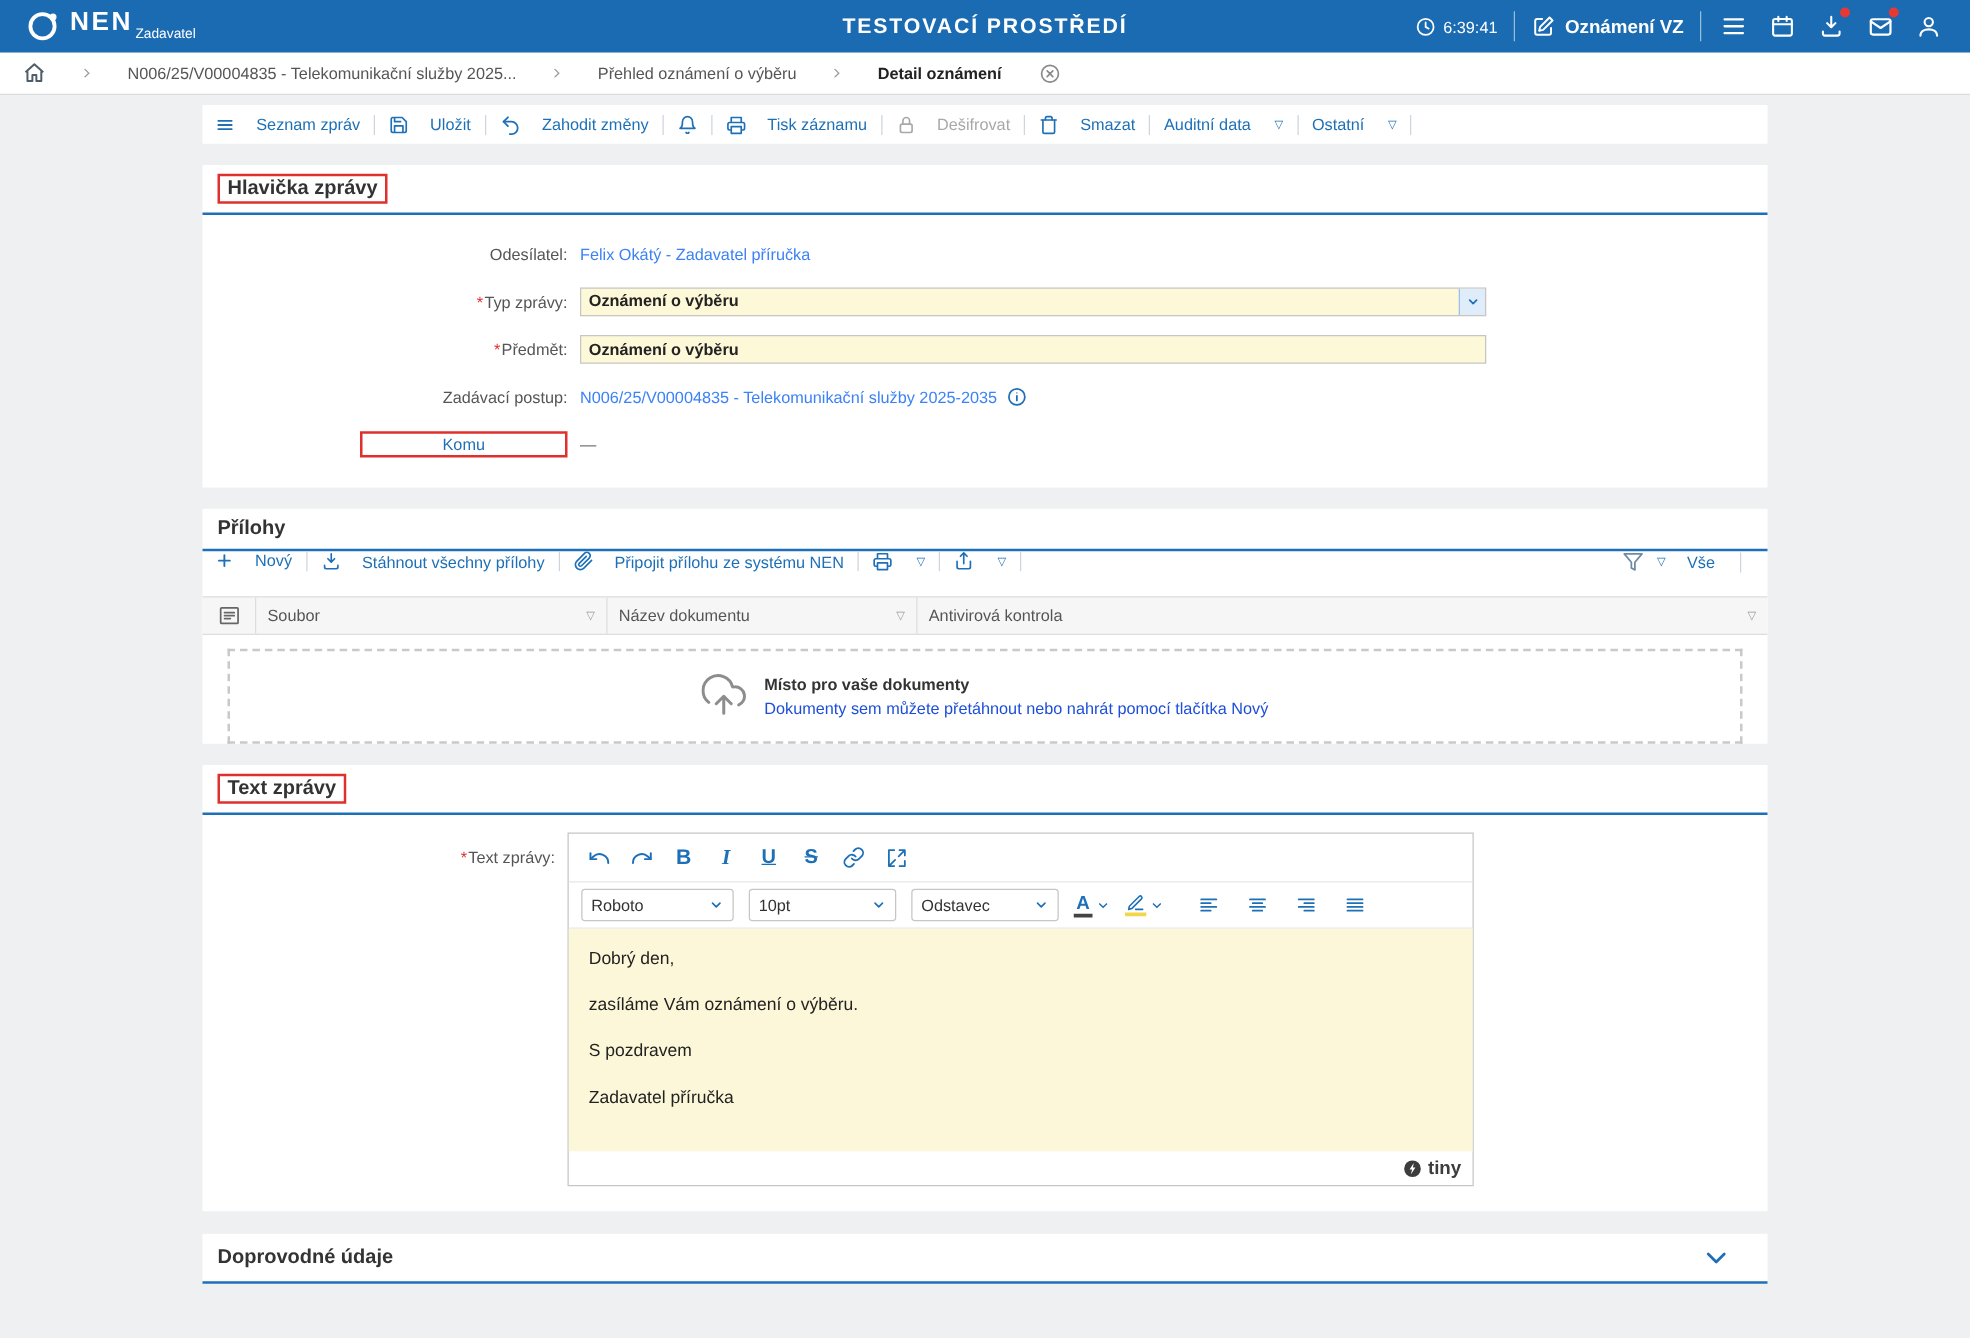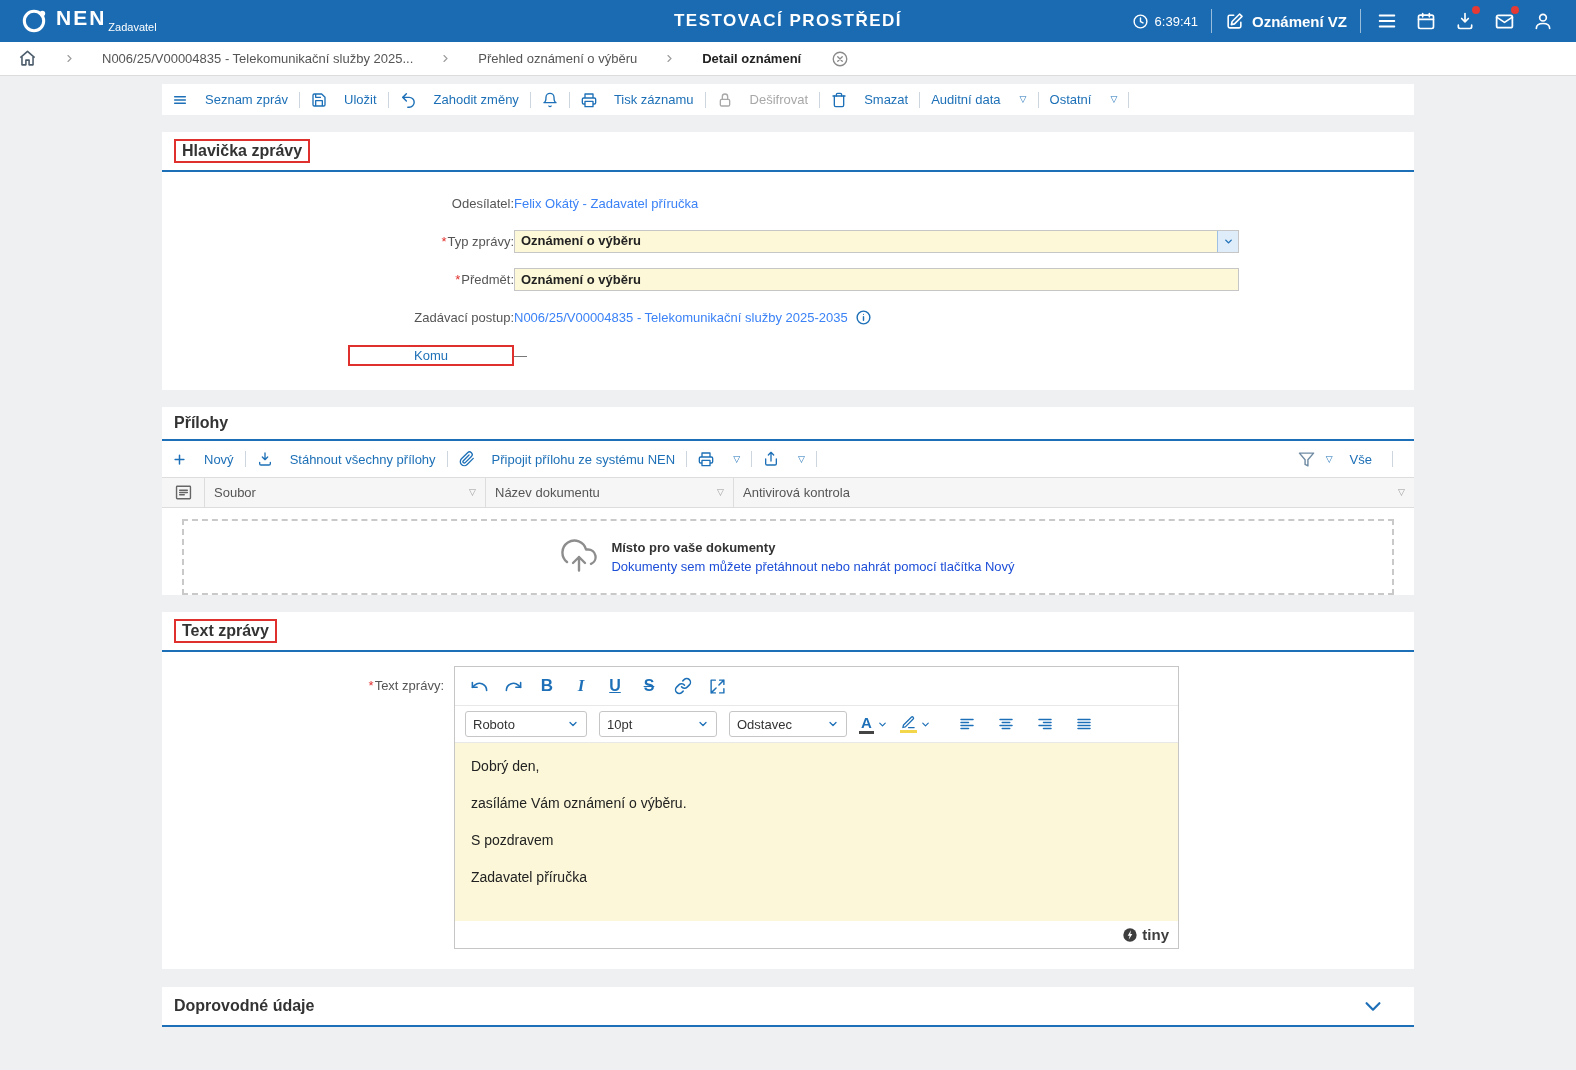--- a/index.html
+++ b/index.html
@@ -43,33 +43,33 @@
 
 
 .card{background:#fff;margin-top:17px}
 .card-header{display:flex;align-items:center;padding:7px 12px;border-bottom:2px solid #1d70b7;min-height:33px}
 .card-title{font-size:16px;font-weight:bold;color:#333}
 .red-box{border:2px solid #e0302e;padding:1px 6px;display:inline-block}
 
 
 .form{padding:12px 0 16px}
 .form-row{display:flex;align-items:center;min-height:38px}
-.form-label{width:352px;text-align:right;color:#555;white-space:nowrap;flex-shrink:0}
+.form-label{width:302px;text-align:right;color:#555;padding-right:10px;white-space:nowrap;flex-shrink:0}
 .req{color:#e0302e;margin-right:1px}
 .form-value{font-weight:normal;color:#3b82f6;display:flex;align-items:center;gap:7px}
 .combobox{width:725px;height:23px;background:#fdf8d8;border:1px solid #c6c6c6;display:flex;align-items:stretch}
 .cb-text{flex:1;padding:2px 6px;font-weight:bold;color:#222;overflow:hidden;white-space:nowrap}
 .cb-btn{width:21px;background:#dfecfa;border-left:1px solid #9fc0e2;color:#1d70b7;display:flex;align-items:center;justify-content:center}
 .field-input{width:725px;height:23px;background:#fdf8d8;border:1px solid #c6c6c6;font-weight:bold;padding:0 6px;font-family:inherit;font-size:13px;color:#222}
 .komu-box{border:2px solid #e0302e;width:166px;text-align:center;color:#1d70b7;padding:1px 0;display:inline-block}
 .dash-val{color:#666;font-weight:normal}
 .info-i{color:#1d70b7;display:flex}
 
 
-.att-toolbar{display:flex;align-items:center;height:36px;padding:0 10px;color:#1d70b7}
+.att-toolbar{display:flex;align-items:flex-start;height:36px;padding:0 10px;color:#1d70b7}
 .att-right{margin-left:auto;display:flex;align-items:center;gap:9px}
 .funnel{color:#6f8ba3;display:flex}
 .att-table-header{display:flex;align-items:stretch;height:31px;background:#f6f6f6;border-top:1px solid #ddd;border-bottom:1px solid #ddd;color:#555}
 .th-cell{display:flex;align-items:center;padding:0 9px;border-right:1px solid #ddd}
 .th-icon-cell{width:43px;justify-content:center;color:#666}
 .th-soubor{width:281px}
 .th-nazev{width:248px}
 .th-antivir{flex:1;border-right:none}
 .th-filter{margin-left:auto}
 .dropzone{margin:11px 20px 16px;border:2px dashed #c9c9c9;min-height:76px;display:flex;align-items:center;justify-content:center;gap:14px;color:#333}

